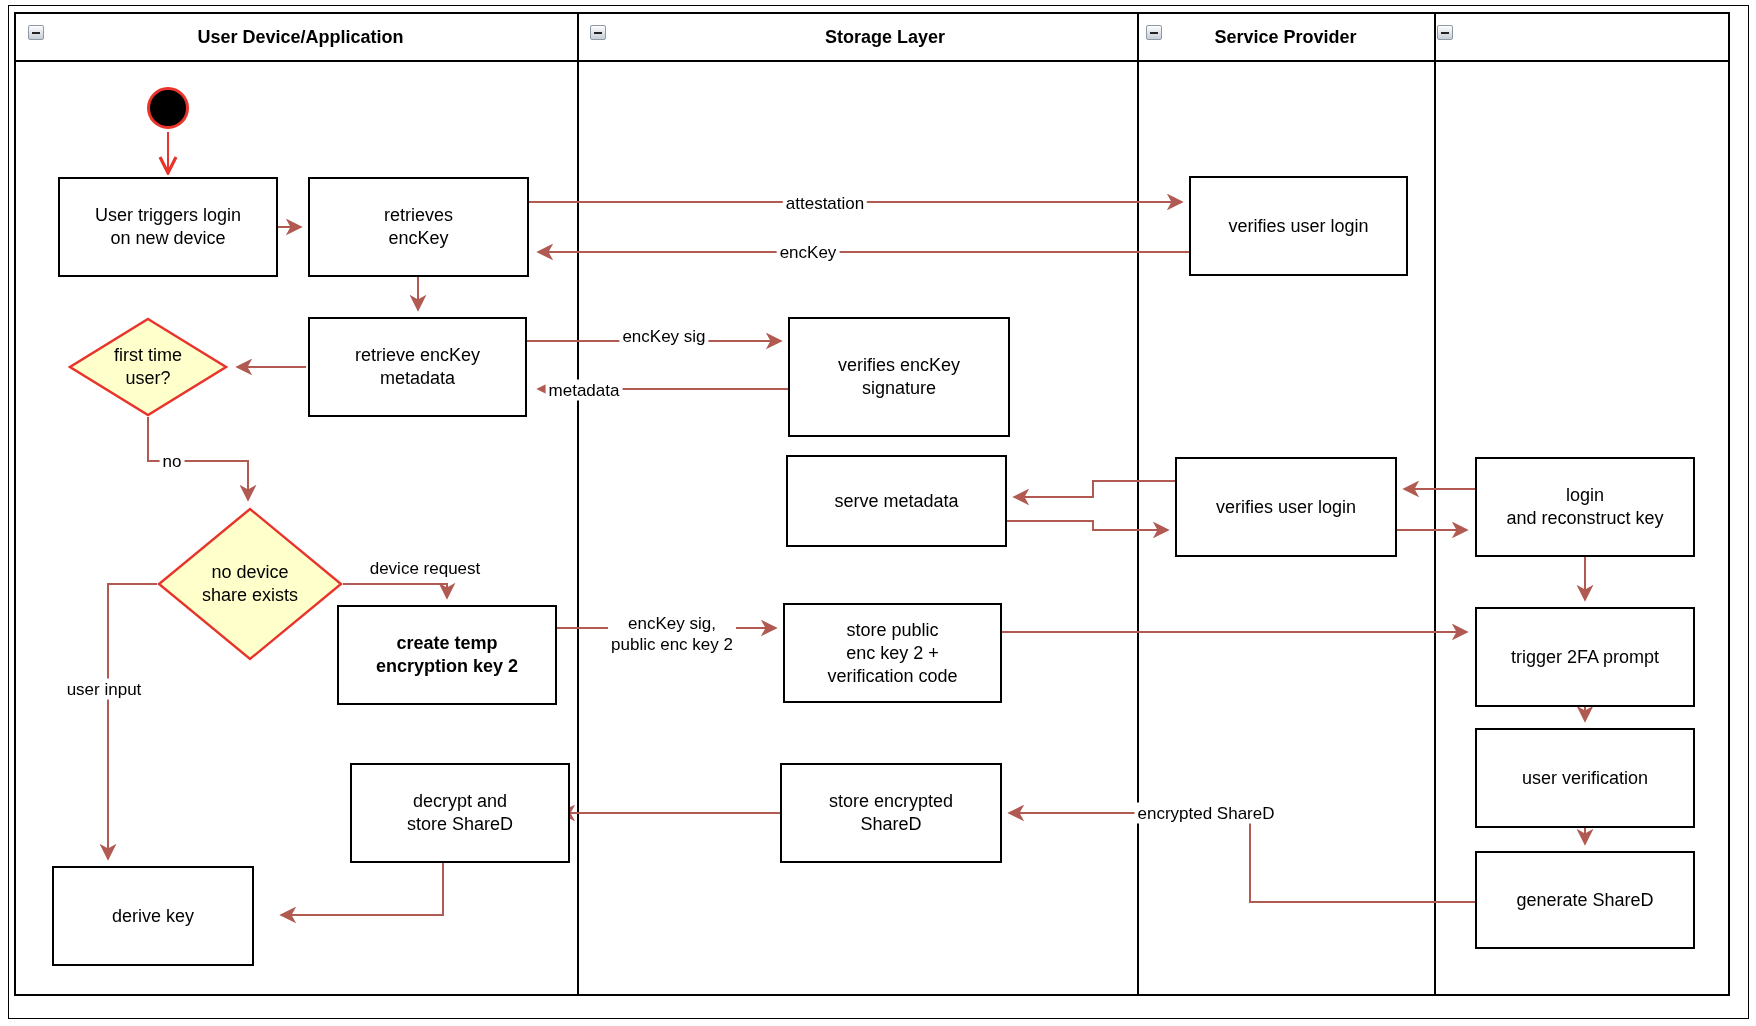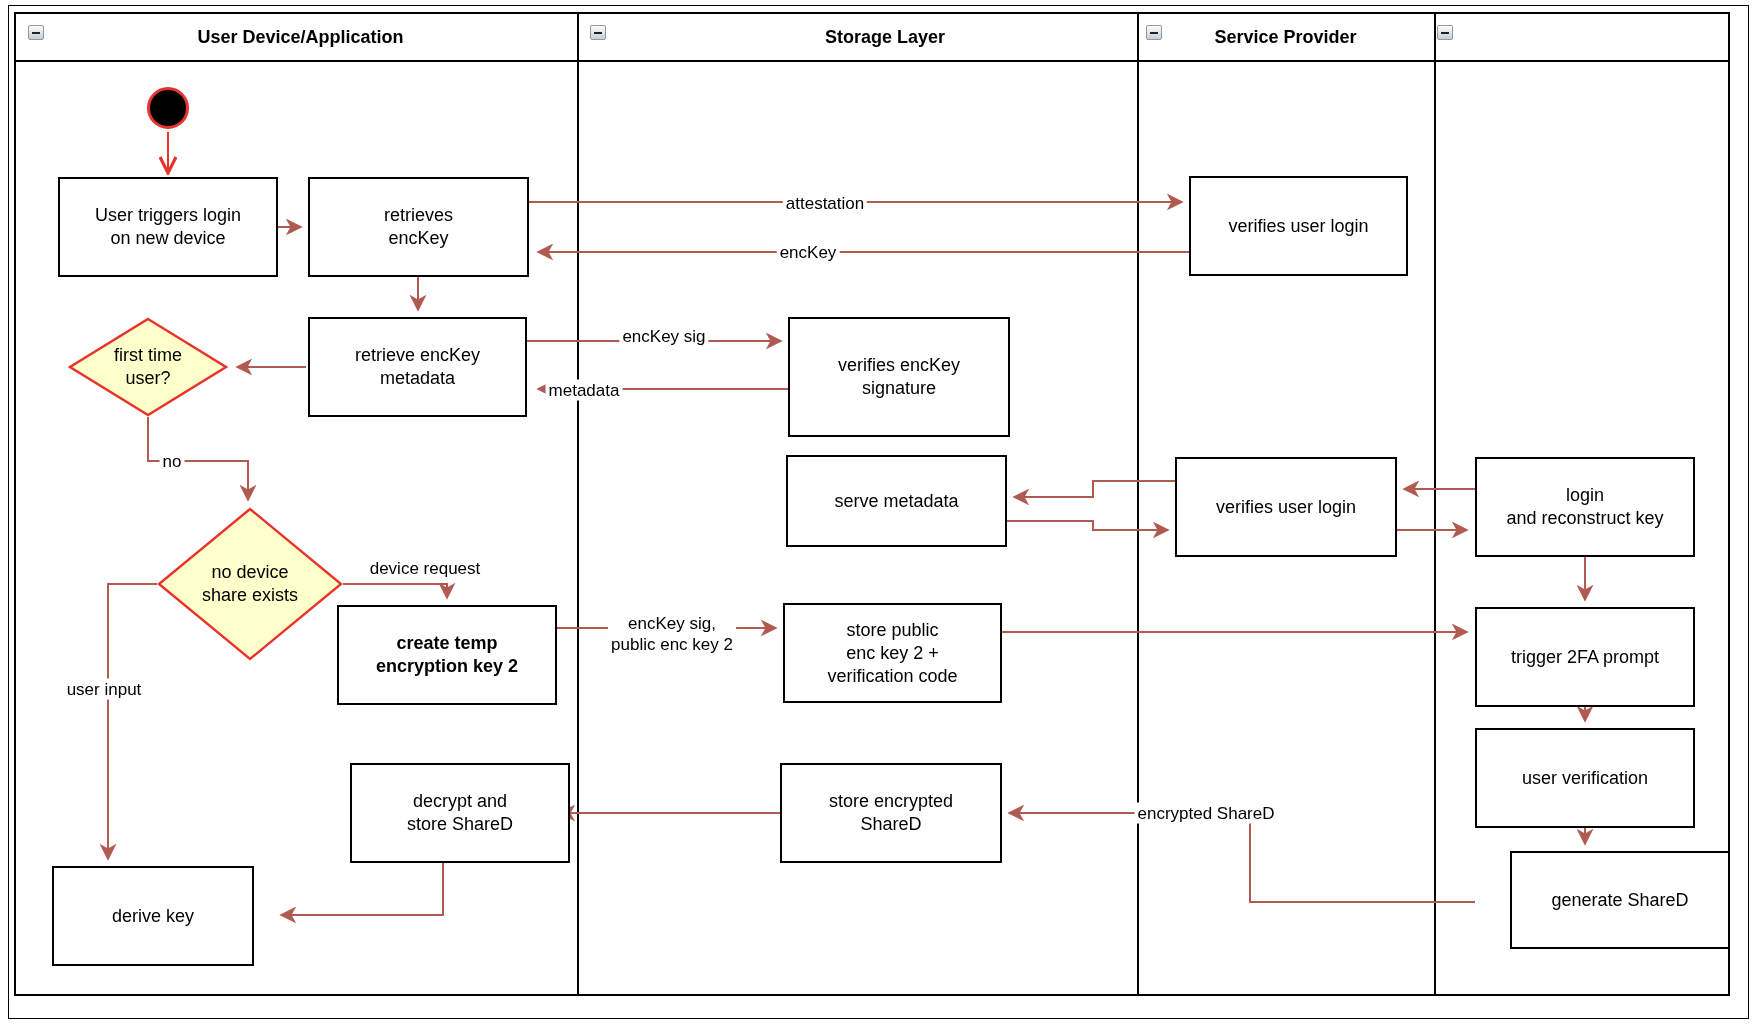--- a/index.html
+++ b/index.html
@@ -38,21 +38,21 @@
   #n-derive-key{left:52px;top:866px;width:202px;height:100px;}
   #n-verifies-sig{left:788px;top:317px;width:222px;height:120px;}
   #n-serve-metadata{left:786px;top:455px;width:221px;height:92px;}
   #n-store-public{left:783px;top:603px;width:219px;height:100px;}
   #n-store-encrypted{left:780px;top:763px;width:222px;height:100px;}
   #n-verify-login-top{left:1189px;top:176px;width:219px;height:100px;}
   #n-verify-login-mid{left:1175px;top:457px;width:222px;height:100px;}
   #n-login-reconstruct{left:1475px;top:457px;width:220px;height:100px;}
   #n-trigger-2fa{left:1475px;top:607px;width:220px;height:100px;}
   #n-user-verification{left:1475px;top:728px;width:220px;height:100px;}
-  #n-generate-shared{left:1475px;top:851px;width:220px;height:98px;margin-left:35px;}
+  #n-generate-shared{left:1475px;top:851px;width:220px;height:98px;}
 
   
   #start-node{position:absolute;left:147px;top:87px;width:42px;height:42px;border-radius:50%;
     background:#000;border:3px solid #e8342a;}
 
   
   .decision{position:absolute;}
   .decision svg{position:absolute;left:0;top:0;}
   .decision .d-label{position:absolute;left:0;top:0;width:100%;height:100%;display:flex;align-items:center;
     justify-content:center;text-align:center;font-size:18px;line-height:23px;white-space:pre-line;}

